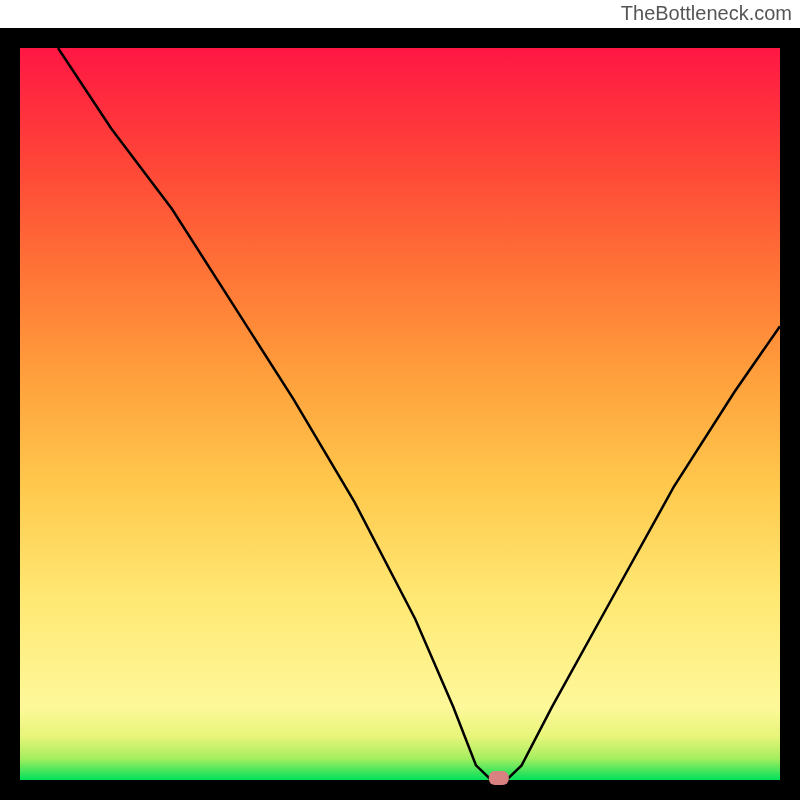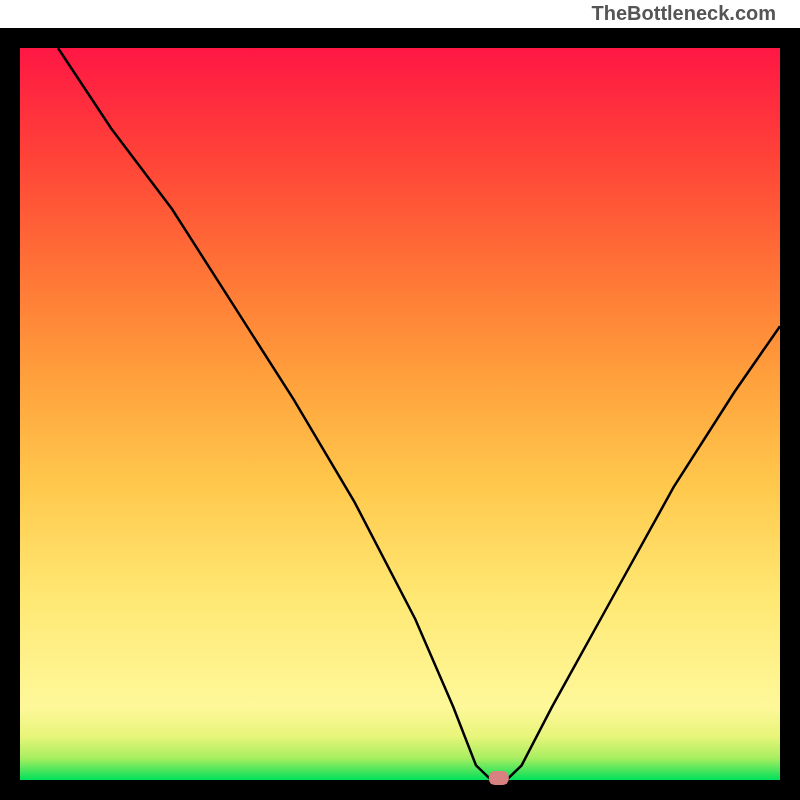--- a/index.html
+++ b/index.html
@@ -9,23 +9,23 @@
     font-family: Arial, Helvetica, sans-serif;
   }
   .container {
     width: 800px;
     height: 800px;
     position: relative;
   }
   .watermark {
     position: absolute;
     top: 2px;
-    right: 24px;
+    right: 8px;
     font-size: 20px;
-    font-weight: bold;
+    font-weight: normal;
     color: #555;
     font-family: Arial, sans-serif;
     z-index: 10;
   }
   svg {
     display: block;
   }
 </style>
 </head>
 <body>

